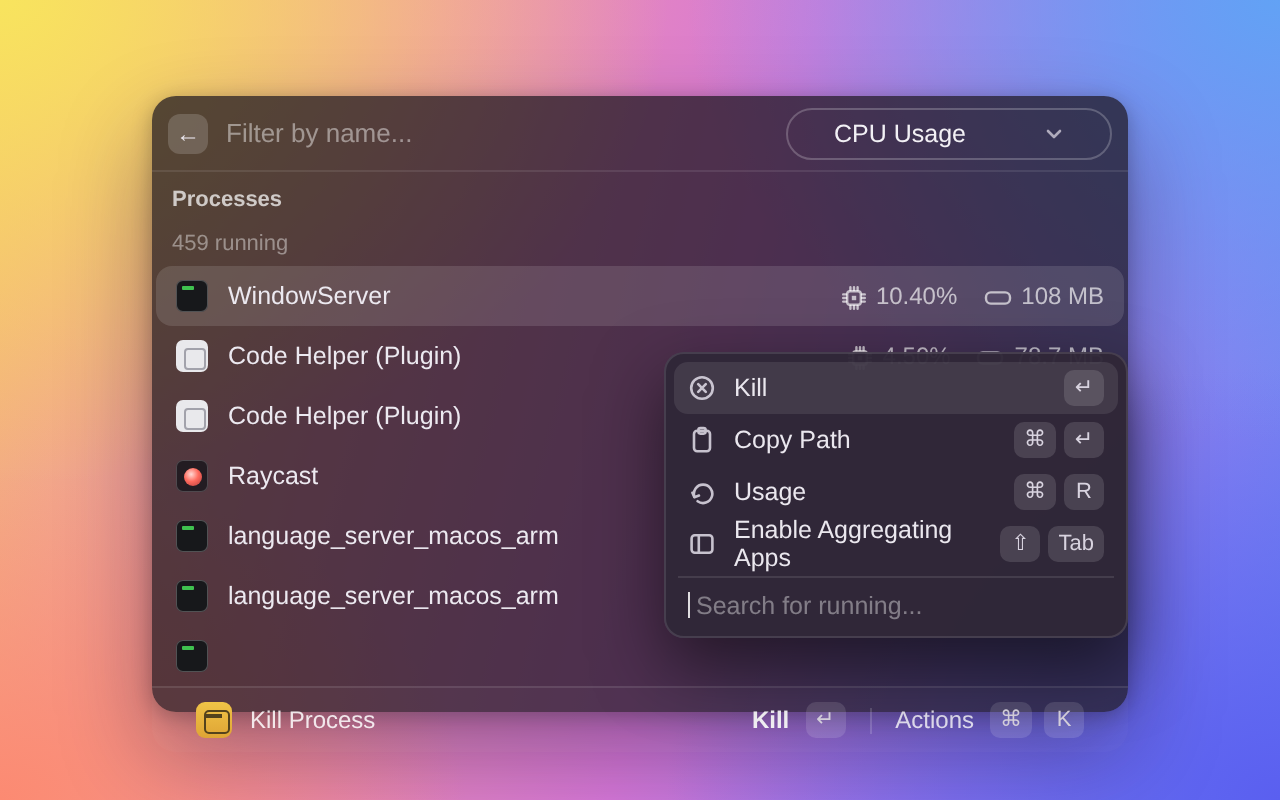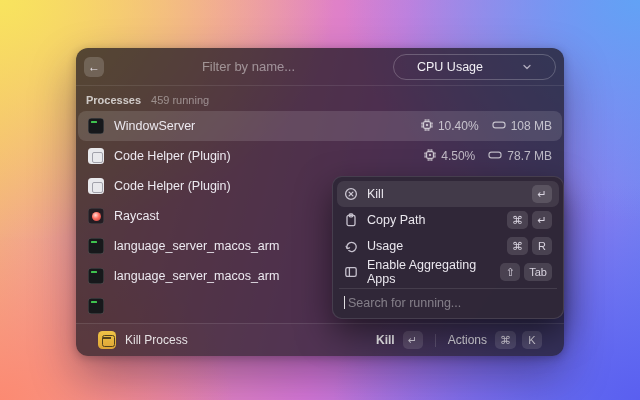--- a/index.html
+++ b/index.html
@@ -34,52 +34,52 @@
   }
   .back-btn {
     width:20px; height:20px; border-radius:6px;
     background:rgba(255,255,255,0.17);
     color:#e9e5ec; font-size:12px; line-height:1;
     display:flex; align-items:center; justify-content:center;
     cursor:default;
   }
   .filter-input {
     flex:1; background:transparent; border:none; outline:none;
-    font-family:inherit; font-size:13px; color:#f0edf3;text-align:center;
+    font-family:inherit; font-size:13px; color:#f0edf3;
   }
   .filter-input::placeholder { color:rgba(255,255,255,0.45); }
   .dropdown {
     width:163px; height:26px; flex:0 0 163px;
     border:1px solid rgba(255,255,255,0.22); border-radius:13px;
     display:flex; align-items:center; justify-content:space-between;
     padding:0 23px; font-size:12.5px; color:#f2f0f5;
   }
   .chev { opacity:0.75; display:flex; }
 
   .section-row {
     display:flex; align-items:baseline; gap:10px;
-    padding:8px 10px 5px 10px; font-size:11px;
+    padding:8px 10px 5px 10px; font-size:11px;flex-direction:column;
   }
   .section-label { color:rgba(255,255,255,0.72); font-weight:700; }
   .section-count { color:rgba(255,255,255,0.42); }
 
   .list { padding:0 2px; display:flex; flex-direction:column; }
   .row {
     height:30px; flex:0 0 30px;
     display:flex; align-items:center; gap:10px;
     padding:0 10px; border-radius:8px;
     font-size:12.5px; font-weight:500; color:#ece9f0;
   }
   .row.selected { background:rgba(255,255,255,0.12); }
   .row-title { white-space:nowrap; }
   .accessories {
     margin-left:auto; display:flex; align-items:center; gap:13px;
     color:rgba(255,255,255,0.66); font-size:12px; font-weight:400;
   }
-  .acc { display:flex; align-items:flex-start; gap:5px; }
+  .acc { display:flex; align-items:flex-end; gap:5px; }
   .acc svg { display:block; }
 
   
   .app-icon { width:16px; height:16px; flex:0 0 16px; border-radius:3.5px; position:relative; }
   .app-icon.terminal { background:#17181b; box-shadow:inset 0 0 0 0.5px rgba(255,255,255,0.25); }
   .app-icon.terminal::before {
     content:""; position:absolute; left:2.5px; top:2.5px; width:6px; height:2.5px;
     background:#3fc24f; border-radius:0.5px;
   }
   .app-icon.light { background:#e9e9ec; }

